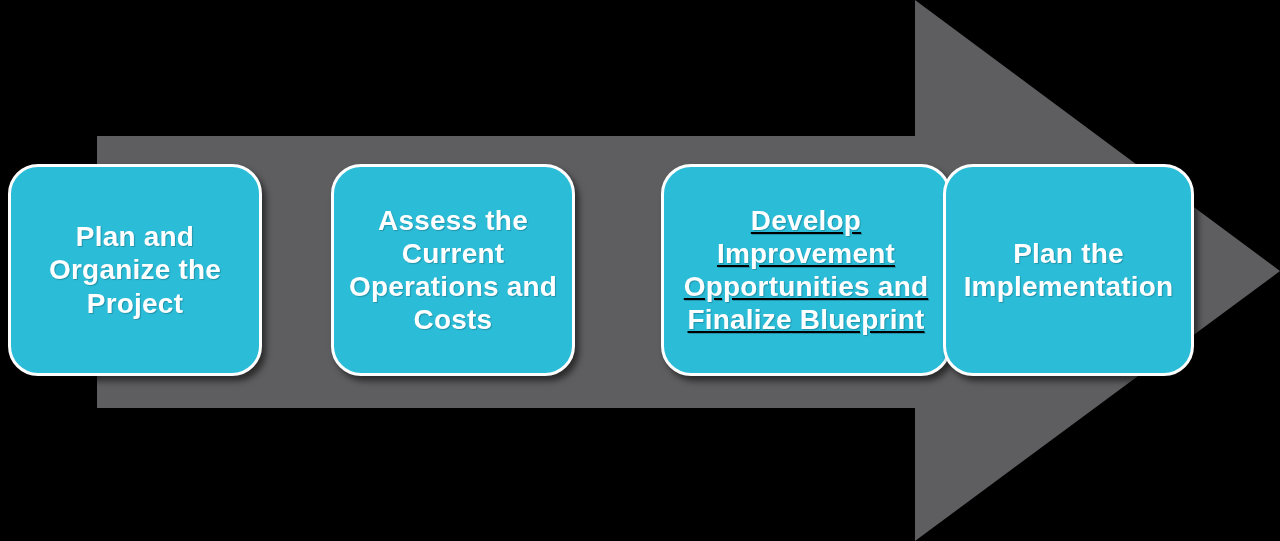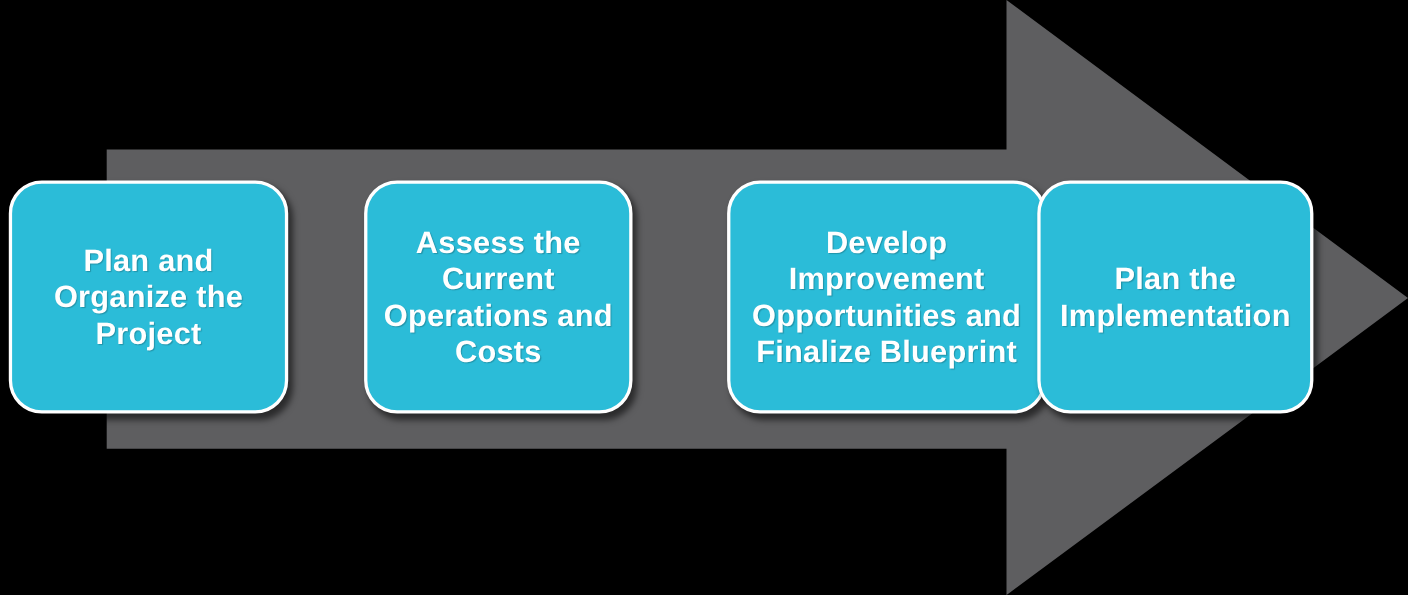--- a/index.html
+++ b/index.html
@@ -50,21 +50,21 @@
     text-align: center;
     line-height: 1.18;
     letter-spacing: 0.2px;
     padding: 0 8px;
     text-shadow: 1px 1px 1px rgba(0,0,0,0.22);
   }
 
   
   .step-1 { left: 8px;   width: 254px; }
   .step-2 { left: 331px; width: 244px; }
-  .step-3 { left: 661px; width: 290px; }
+  .step-3 { left: 661px; width: 290px; text-decoration: underline; }
   .step-4 { left: 943px; width: 251px; }
 
   .step-1 .step-label { font-size: 28px; }
   .step-2 .step-label { font-size: 28px; }
   .step-3 .step-label { font-size: 28px; }
   .step-4 .step-label { font-size: 28px; }
 </style>
 </head>
 <body>
 

